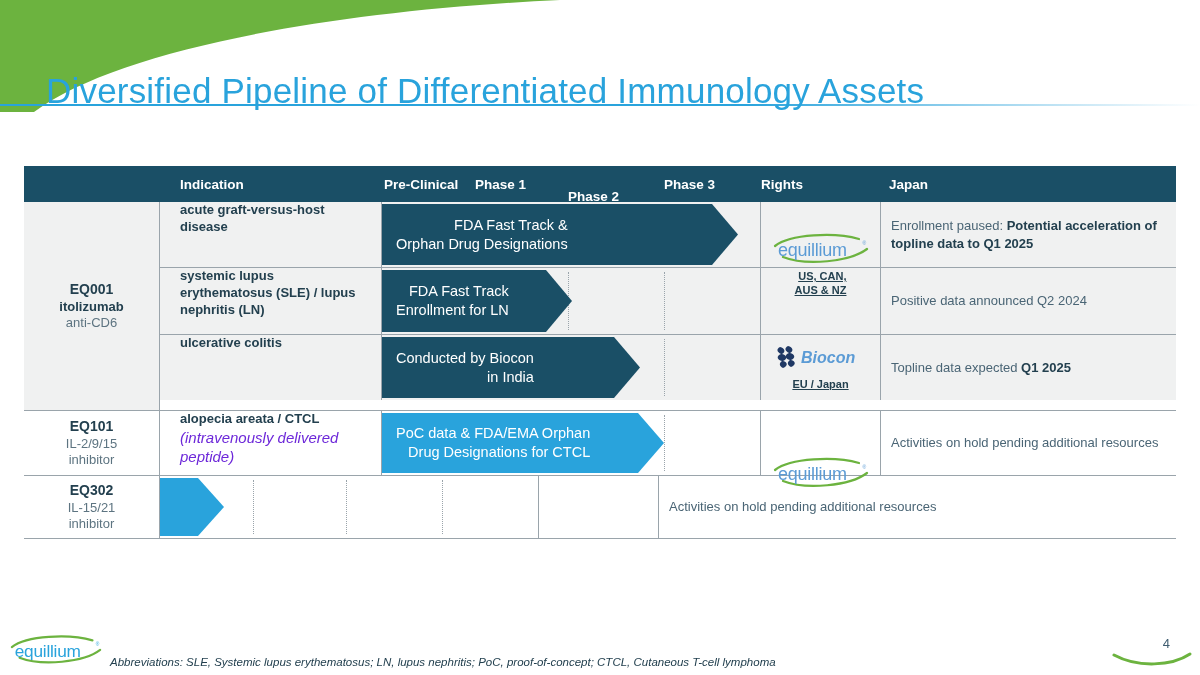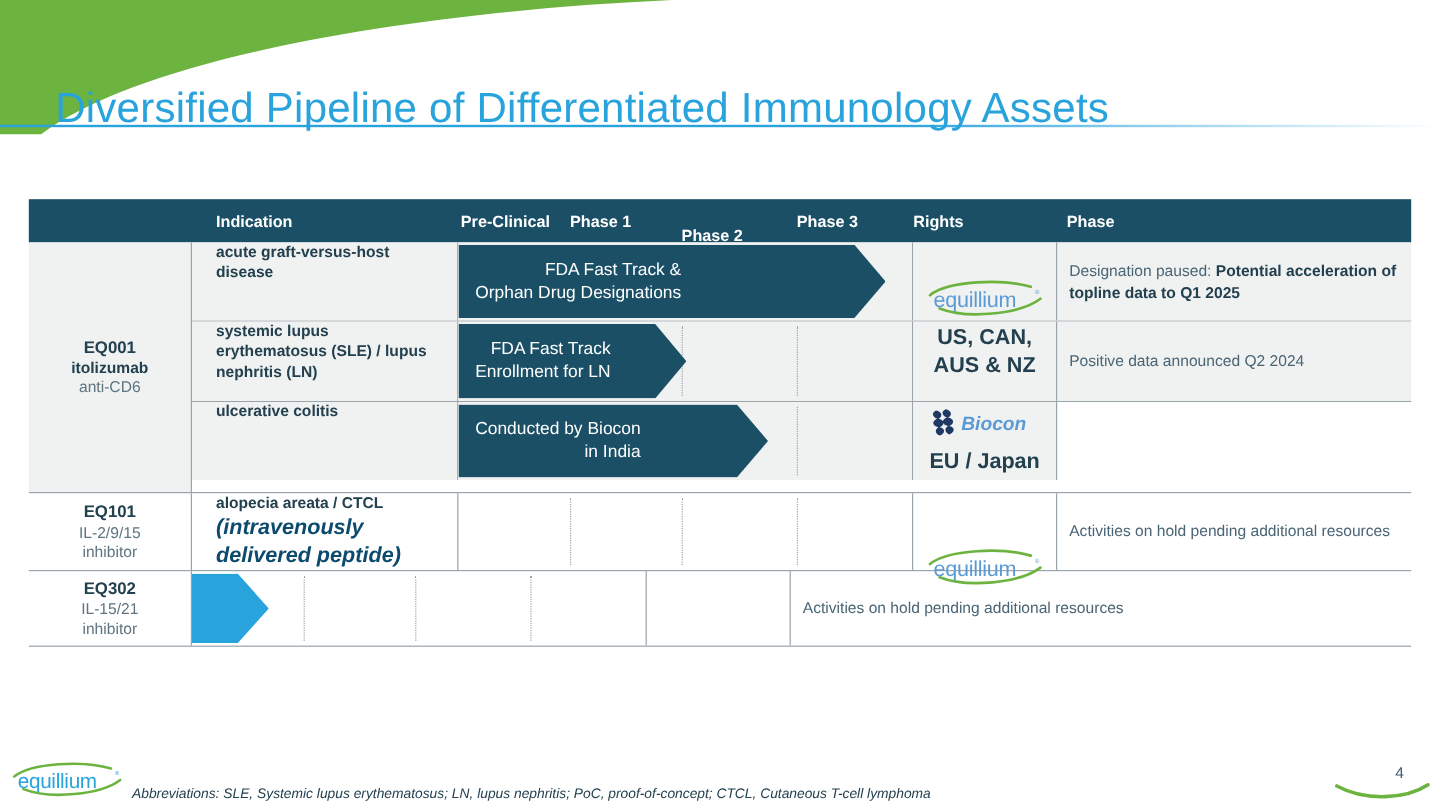--- a/index.html
+++ b/index.html
@@ -55,21 +55,21 @@
   .irow{display:flex;position:relative;border-bottom:1px solid #9aa4ab;}
   .irow:last-child{border-bottom:none;}
 
   .indcell{
     width:222px;box-sizing:border-box;padding:0 22px 0 20px;
     display:flex;flex-direction:column;justify-content:flex-start;
     border-right:1px solid #9aa4ab;font-size:13px;font-weight:bold;
     color:#23404f;line-height:1.3;
   }
   .indcell.shade{background:#f0f1f1;}
-  .ind-note{font-size:18px;font-weight:bold;font-style:italic;color:#0c4a6e;}
+  .ind-note{font-size:15px;font-weight:normal;font-style:italic;color:#6d28d9;}
 
   
   .phasecell{
     width:379px;box-sizing:border-box;position:relative;
     border-right:1px solid #9aa4ab;
     text-align:right;
   }
   .phasecell.shade{background:#f0f1f1;}
   .dotline{position:absolute;top:4px;bottom:4px;width:0;
            border-left:1px dotted #9aa4ab;}
@@ -83,21 +83,21 @@
   .arrow.dark{background:#1a4f66;}
   .arrow.light{background:#29a3dc;}
 
   
   .rightscell{
     width:120px;box-sizing:border-box;border-right:1px solid #9aa4ab;
     display:flex;flex-direction:column;align-items:center;justify-content:center;
     position:relative;
   }
   .rightscell.shade{background:#f0f1f1;}
-  .rights-label{font-size:18px;font-weight:bold;color:#23404f;text-align:center;line-height:1.25;}
+  .rights-label{font-size:11px;font-weight:bold;color:#23404f;text-align:right;line-height:1.25;text-decoration:underline;}
 
   
   .statuscell{
     width:295px;box-sizing:border-box;padding:0 12px 0 10px;
     display:flex;align-items:center;font-size:13px;color:#4a6575;line-height:1.35;
   }
   .statuscell.shade{background:#f0f1f1;}
   .statuscell b{color:#23404f;}
 
   
@@ -127,21 +127,21 @@
 <div id="pipeline">
 
   <div class="thead">
     <div class="cell c-asset"></div>
     <div class="cell c-ind">Indication</div>
     <div class="cell c-pre">Pre-Clinical</div>
     <div class="cell c-p1">Phase 1</div>
     <div class="cell c-p2">Phase 2</div>
     <div class="cell c-p3">Phase 3</div>
     <div class="cell c-rights">Rights</div>
-    <div class="cell c-status">Phase</div>
+    <div class="cell c-status">Japan</div>
   </div>
 
   <div class="tbody">
 
     <div class="grow">
 
       <div class="assetcell shade" style="height:208px">
         <div class="asset-code">EQ001</div>
         <div class="asset-sub">itolizumab</div>
         <div class="asset-sub2">anti-CD6</div>
@@ -167,21 +167,21 @@
           <div class="rightscell shade" style="height:65px;justify-content:flex-end;padding-bottom:2px">
             <svg class="eqlogo" width="100" height="34" viewBox="0 0 200 68">
               <path d="M8,30 C38,6 128,2 176,16" stroke="#6cb33f" stroke-width="4.5" fill="none" stroke-linecap="round"></path>
               <path d="M24,52 C70,70 158,62 192,36" stroke="#6cb33f" stroke-width="4.5" fill="none" stroke-linecap="round"></path>
               <text x="14" y="50" font-family="Liberation Sans, sans-serif" font-size="36" fill="#5b9bd5" letter-spacing="-0.5">equillium</text>
               <text x="183" y="28" font-family="Liberation Sans, sans-serif" font-size="10" fill="#5b9bd5">®</text>
             </svg>
           </div>
           <div class="statuscell shade">
             <div>
-              <span>Designation paused: </span><b>Potential acceleration of topline data to Q1 2025</b>
+              <span>Enrollment paused: </span><b>Potential acceleration of topline data to Q1 2025</b>
             </div>
           </div>
         </div>
 
         <div class="irow" style="height:66px">
           <div class="indcell shade">
             <span>systemic lupus erythematosus (SLE) / lupus nephritis (LN)</span>
           </div>
           <div class="phasecell shade">
             <div class="dotline" style="left:93px"></div>
@@ -222,20 +222,25 @@
           <div class="rightscell shade" style="height:65px">
             <svg width="96" height="26" viewBox="0 0 192 52">
               <g fill="#1f3864">
                 <path d="M14,6 C24,8 26,16 18,20 C28,22 30,30 20,34 C30,36 30,44 20,48 C12,44 12,38 18,34 C8,32 6,24 16,20 C8,16 6,10 14,6 Z"></path>
                 <path d="M30,4 C40,6 42,14 34,18 C44,20 46,28 36,32 C46,34 46,42 36,46 C28,42 28,36 34,32 C24,30 22,22 32,18 C24,14 22,8 30,4 Z"></path>
               </g>
               <text x="56" y="38" font-family="Liberation Sans, sans-serif" font-style="italic" font-weight="bold" font-size="32" fill="#5b9bd5">Biocon</text>
             </svg>
             <div class="rights-label" style="margin-top:8px">EU / Japan</div>
           </div>
+          <div class="statuscell shade">
+            <div>
+              <span>Topline data expected </span><b>Q1 2025</b>
+            </div>
+          </div>
         </div>
 
       </div>
     </div>
 
     <div class="grow">
       <div class="assetcell" style="height:64px">
         <div class="asset-code">EQ101</div>
         <div class="asset-sub2">IL-2/9/15</div>
         <div class="asset-sub2">inhibitor</div>
@@ -243,20 +248,26 @@
       <div class="indrows">
         <div class="irow" style="height:64px">
           <div class="indcell">
             <span>alopecia areata / CTCL</span>
             <span class="ind-note">(intravenously delivered peptide)</span>
           </div>
           <div class="phasecell">
             <div class="dotline" style="left:93px"></div>
             <div class="dotline" style="left:186px"></div>
             <div class="dotline" style="left:282px"></div>
+            <div class="arrow light" style="width:282px">
+              <div>
+                <div>PoC data &amp; FDA/EMA Orphan</div>
+                <div>Drug Designations for CTCL</div>
+              </div>
+            </div>
           </div>
           <div class="rightscell" style="height:64px;justify-content:flex-end">
             <svg class="eqlogo" width="100" height="34" viewBox="0 0 200 68" style="margin-bottom:-14px">
               <path d="M8,30 C38,6 128,2 176,16" stroke="#6cb33f" stroke-width="4.5" fill="none" stroke-linecap="round"></path>
               <path d="M24,52 C70,70 158,62 192,36" stroke="#6cb33f" stroke-width="4.5" fill="none" stroke-linecap="round"></path>
               <text x="14" y="50" font-family="Liberation Sans, sans-serif" font-size="36" fill="#5b9bd5" letter-spacing="-0.5">equillium</text>
               <text x="183" y="28" font-family="Liberation Sans, sans-serif" font-size="10" fill="#5b9bd5">®</text>
             </svg>
           </div>
           <div class="statuscell">

